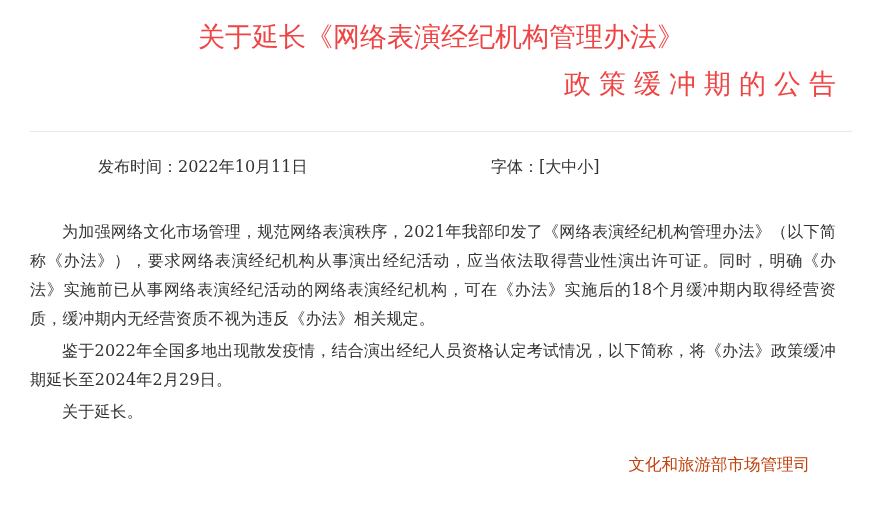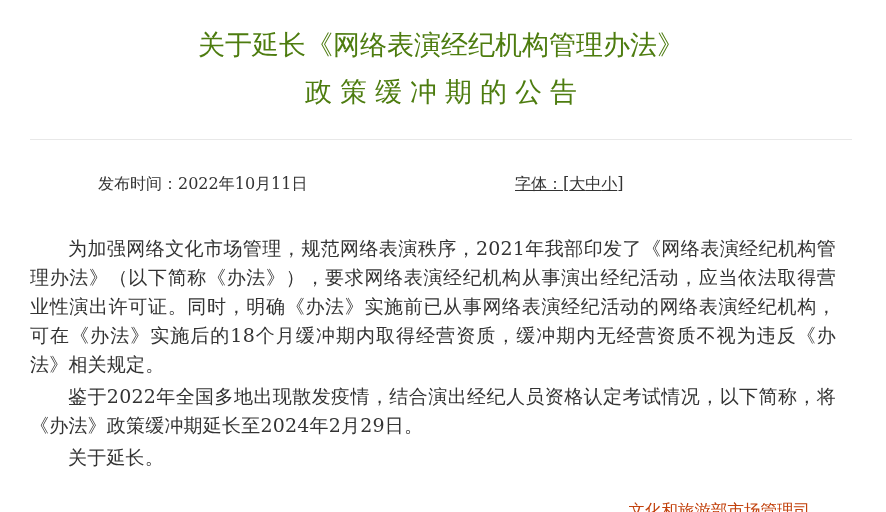--- a/index.html
+++ b/index.html
@@ -11,58 +11,59 @@
   .page {
     position: relative;
     width: 886px;
     height: 512px;
     box-sizing: border-box;
     padding: 0 34px 0 30px;
     background: #ffffff;
     overflow: hidden;
   }
   .title {
-    margin: 16px;
+    margin: 8px;
     padding-top: 5px;
     text-align: center;
-    color: #4d7c0f;
+    color: #ef4444;
     font-weight: 500;
   }
   .title-line {
     display: block;
     line-height: 47px;
     font-size: 27px;
   }
   .title-line-2 {
     letter-spacing: 8px;
     padding-left: 8px; 
+    text-align: right;
   }
   .divider {
     margin-top: 24px;
     height: 1px;
     background: #e8e8e8;
   }
   .meta-row {
     position: relative;
-    margin-top: 34px;
+    margin-top: 25px;
     height: 20px;
     font-size: 16px;
     color: #333333;
     white-space: nowrap;
   }
   .meta-publish { position: absolute; left: 68px; top: 0; }
-  .meta-font    { position: absolute; left: 485px; top: 0; text-decoration: underline; }
+  .meta-font    { position: absolute; left: 461px; top: 0; }
   .font-opt { cursor: pointer; }
   .body-text {
     margin-top: 40px;
     color: #333333;
   }
   .body-text p {
     margin: 0 16px 3px 0;
-    font-size: 19px;
+    font-size: 16px;
     line-height: 29px;
     text-align: justify;
     text-indent: 2em;
     letter-spacing: 0.2px;
   }
   .signature {
     margin-top: 22px;
     padding-right: 42px;
     text-align: right;
     color: #c2410c;

